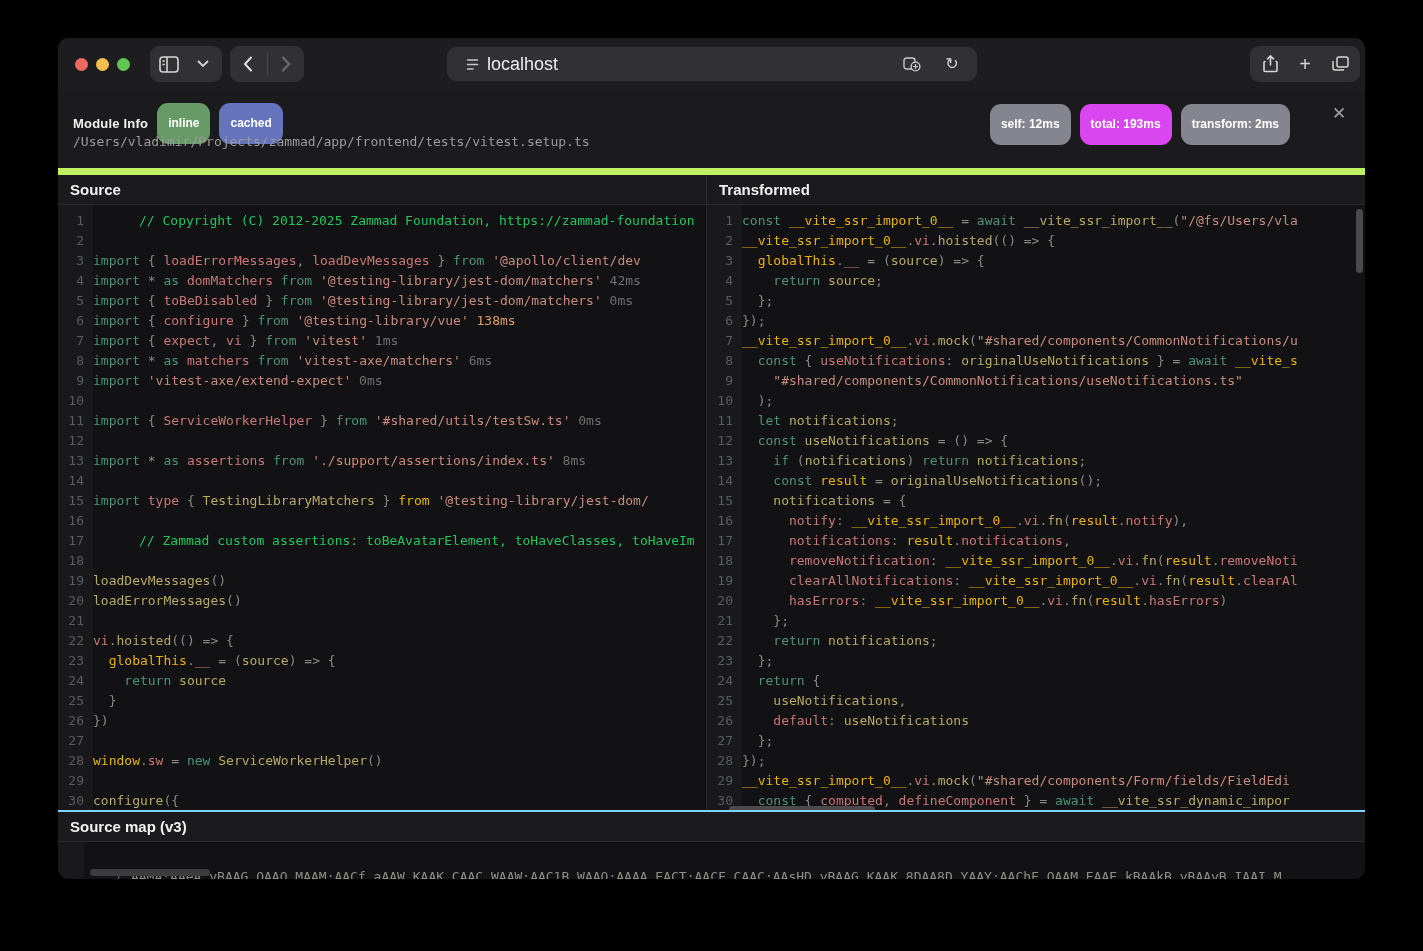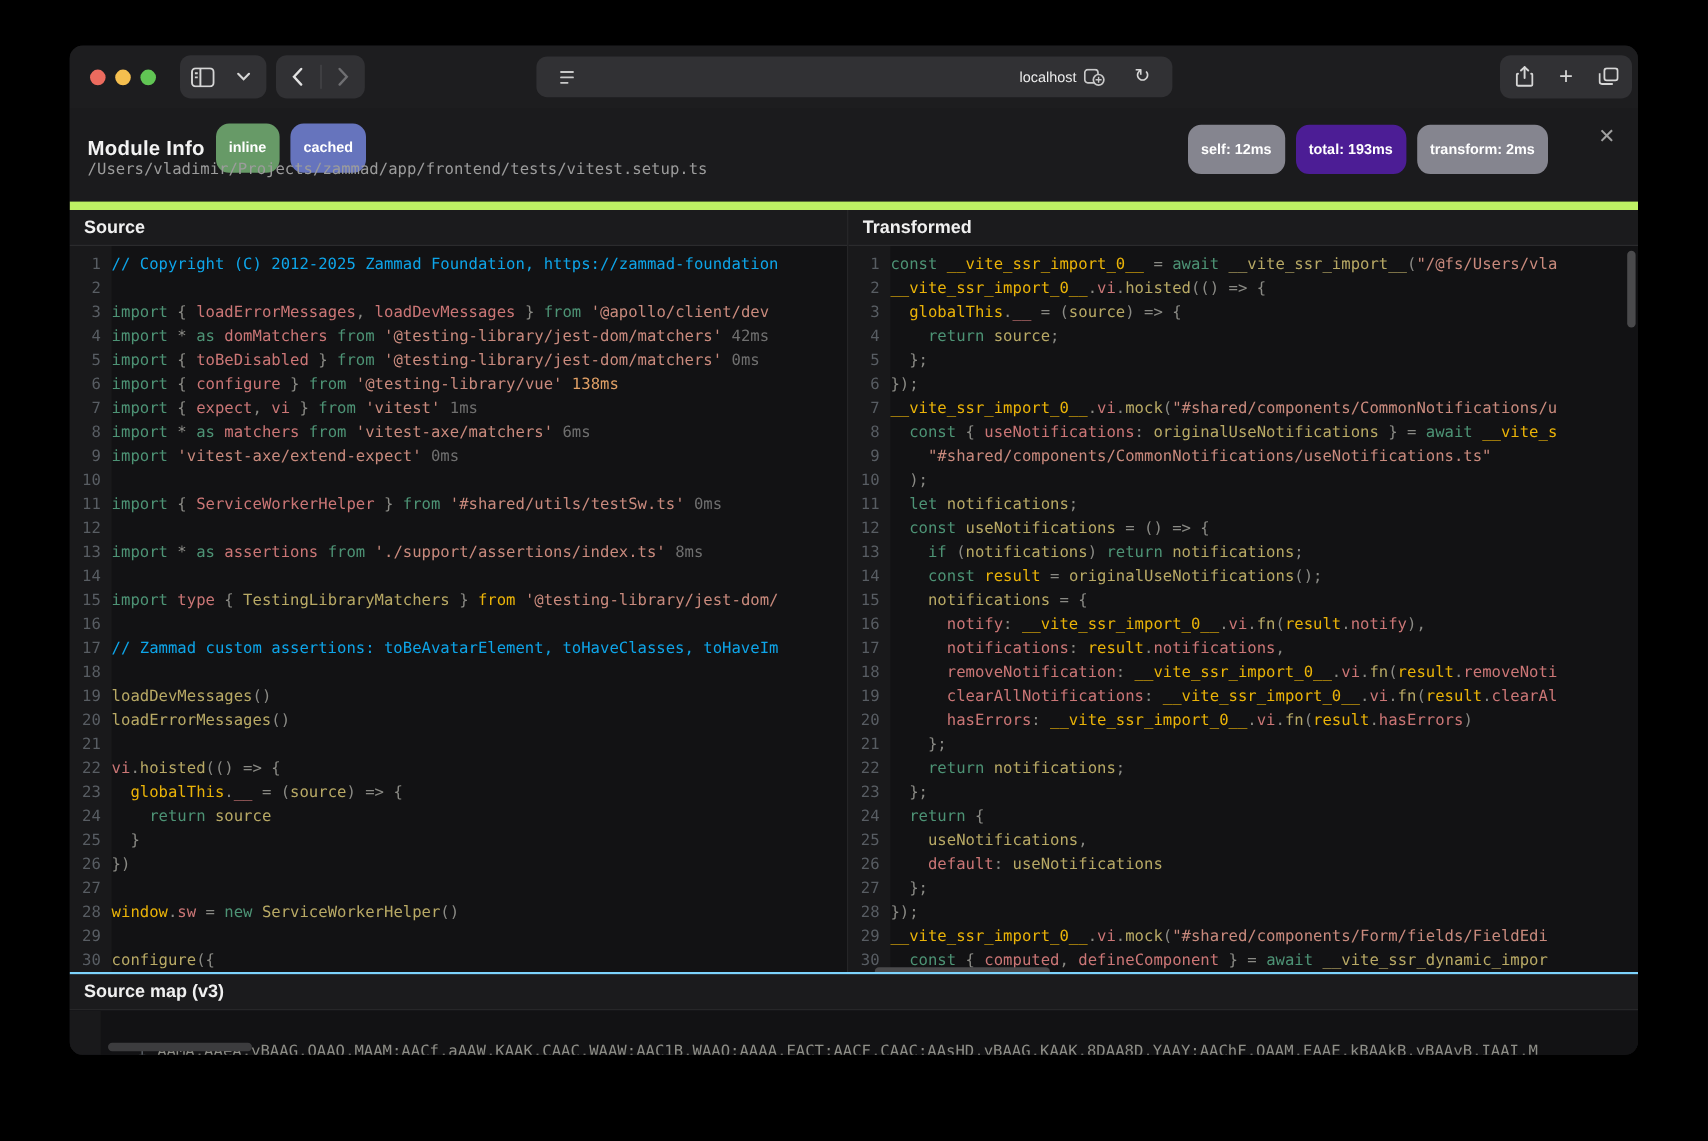--- a/index.html
+++ b/index.html
@@ -15,28 +15,28 @@
   .btn-group { position:absolute; top:8px; height:36px; background:#313134;
                border-radius:9px; display:flex; align-items:center; justify-content:space-evenly; }
   .tb-icon { display:flex; align-items:center; justify-content:center; width:30px; height:30px; color:#d6d6d6; }
   .tb-icon svg { display:block; }
   .grp-sidebar { left:92px; width:72px; }
   .grp-nav { left:172px; width:74px; }
   .grp-nav .sep { width:1px; height:20px; background:#4a4a4c; }
   .grp-right { left:1192px; width:110px; }
   .addr { position:absolute; left:389px; top:9px; width:530px; height:34px; background:#313134;
           border-radius:9px; display:flex; align-items:center; padding:0 10px; }
-  .addr-title { flex:1; text-align:right; color:#ececec; font-size:12px; }
+  .addr-title { flex:1; text-align:left; color:#ececec; font-size:18px; }
   .addr-right { display:flex; align-items:center; gap:10px; color:#c9c9c9; }
   .reload { font-size:16px; color:#d6d6d6; line-height:1; }
 
   
   .modhead { position:relative; height:78px; background:#1b1b1d; }
   .title-row { position:absolute; left:15px; top:13px; display:flex; align-items:center; gap:9px; }
-  .mod-title { font-size:17px; font-weight:700; color:#f2f2f2; letter-spacing:.2px;text-align:right; }
+  .mod-title { font-size:13px; font-weight:700; color:#f2f2f2; letter-spacing:.2px;text-align:right; }
   .pill { display:inline-block; padding:13px 11px; border-radius:11px; font-size:12px;
           font-weight:700; color:#fff; line-height:15px; }
   .mod-path { position:absolute; left:15px; top:44px; font-family:"DejaVu Sans Mono", monospace;
               font-size:13px; color:#9c9c9c; }
   .timing-row { position:absolute; right:75px; top:14px; display:flex; gap:9px; }
   .close-x { position:absolute; right:13px; top:10px; width:26px; height:26px; color:#a0a0a0;
              font-size:17px; display:flex; align-items:center; justify-content:center; cursor:pointer; }
 
   
   .panes { position:absolute; top:130px; left:0; width:1307px; height:642px; display:flex;
@@ -50,21 +50,21 @@
           font-family:"DejaVu Sans Mono", monospace; font-size:13px; line-height:20px; overflow:hidden; }
   .code::before { content:""; position:absolute; left:0; top:0; bottom:0; width:35px; background:#19191b; }
   .code-line { position:relative; white-space:pre; height:20px; }
   .ln { display:inline-block; width:26px; text-align:right; color:#585d63; margin-right:9px; }
   .tok-k { color:#4d9375; }
   .tok-s { color:#c98a7d; }
   .tok-i { color:#cb7676; }
   .tok-f { color:#b8a965; }
   .tok-p { color:#8a8a85; }
   .tok-w { color:#eab308; }
-  .tok-c { color:#0ea5e9; }
+  .tok-c { color:#22c55e;margin-left:46px; }
   .tok-t { color:#6f6f6f; }
   .tok-o { color:#e0a066; }
   .vscroll { position:absolute; right:2px; top:4px; width:7px; height:64px; background:#4a4a4c; border-radius:4px; }
   .hscroll { position:absolute; left:22px; bottom:3px; width:146px; height:7px; background:#4a4a4c; border-radius:4px; }
 
   
   .smap { position:absolute; top:772px; left:0; width:1307px; height:53px; border-top:2px solid #7dd3fc; }
   .smap-header { height:30px; line-height:29px; padding:0 12px; font-size:15px; font-weight:700;
                  color:#f0f0f0; background:#1b1b1d; border-bottom:1px solid #2b2b2d; }
   .smap-code { position:relative; background:#121214; height:38px; padding-top:5px;
@@ -158,21 +158,21 @@
 
   <div class="modhead">
     <div class="title-row">
       <span class="mod-title">Module Info</span>
       <span class="pill" style="background: rgb(103, 154, 103);">inline</span>
       <span class="pill" style="background: rgb(102, 116, 189);">cached</span>
     </div>
     <div class="mod-path">/Users/vladimir/Projects/zammad/app/frontend/tests/vitest.setup.ts</div>
     <div class="timing-row">
       <span class="pill" style="background: rgb(133, 133, 143);">self: 12ms</span>
-      <span class="pill" style="background: #4c1d95;">total: 193ms</span>
+      <span class="pill" style="background: #d946ef;">total: 193ms</span>
       <span class="pill" style="background: rgb(133, 133, 143);">transform: 2ms</span>
     </div>
     <div class="close-x">✕</div>
   </div>
 
   <div class="panes">
     <div class="pane pane-src">
       <div class="pane-header">Source</div>
       <div class="code">
           <div class="code-line"><span class="ln">1</span><span class="tok-c">// Copyright (C) 2012-2025 Zammad Foundation, https://zammad-foundation</span></div>

